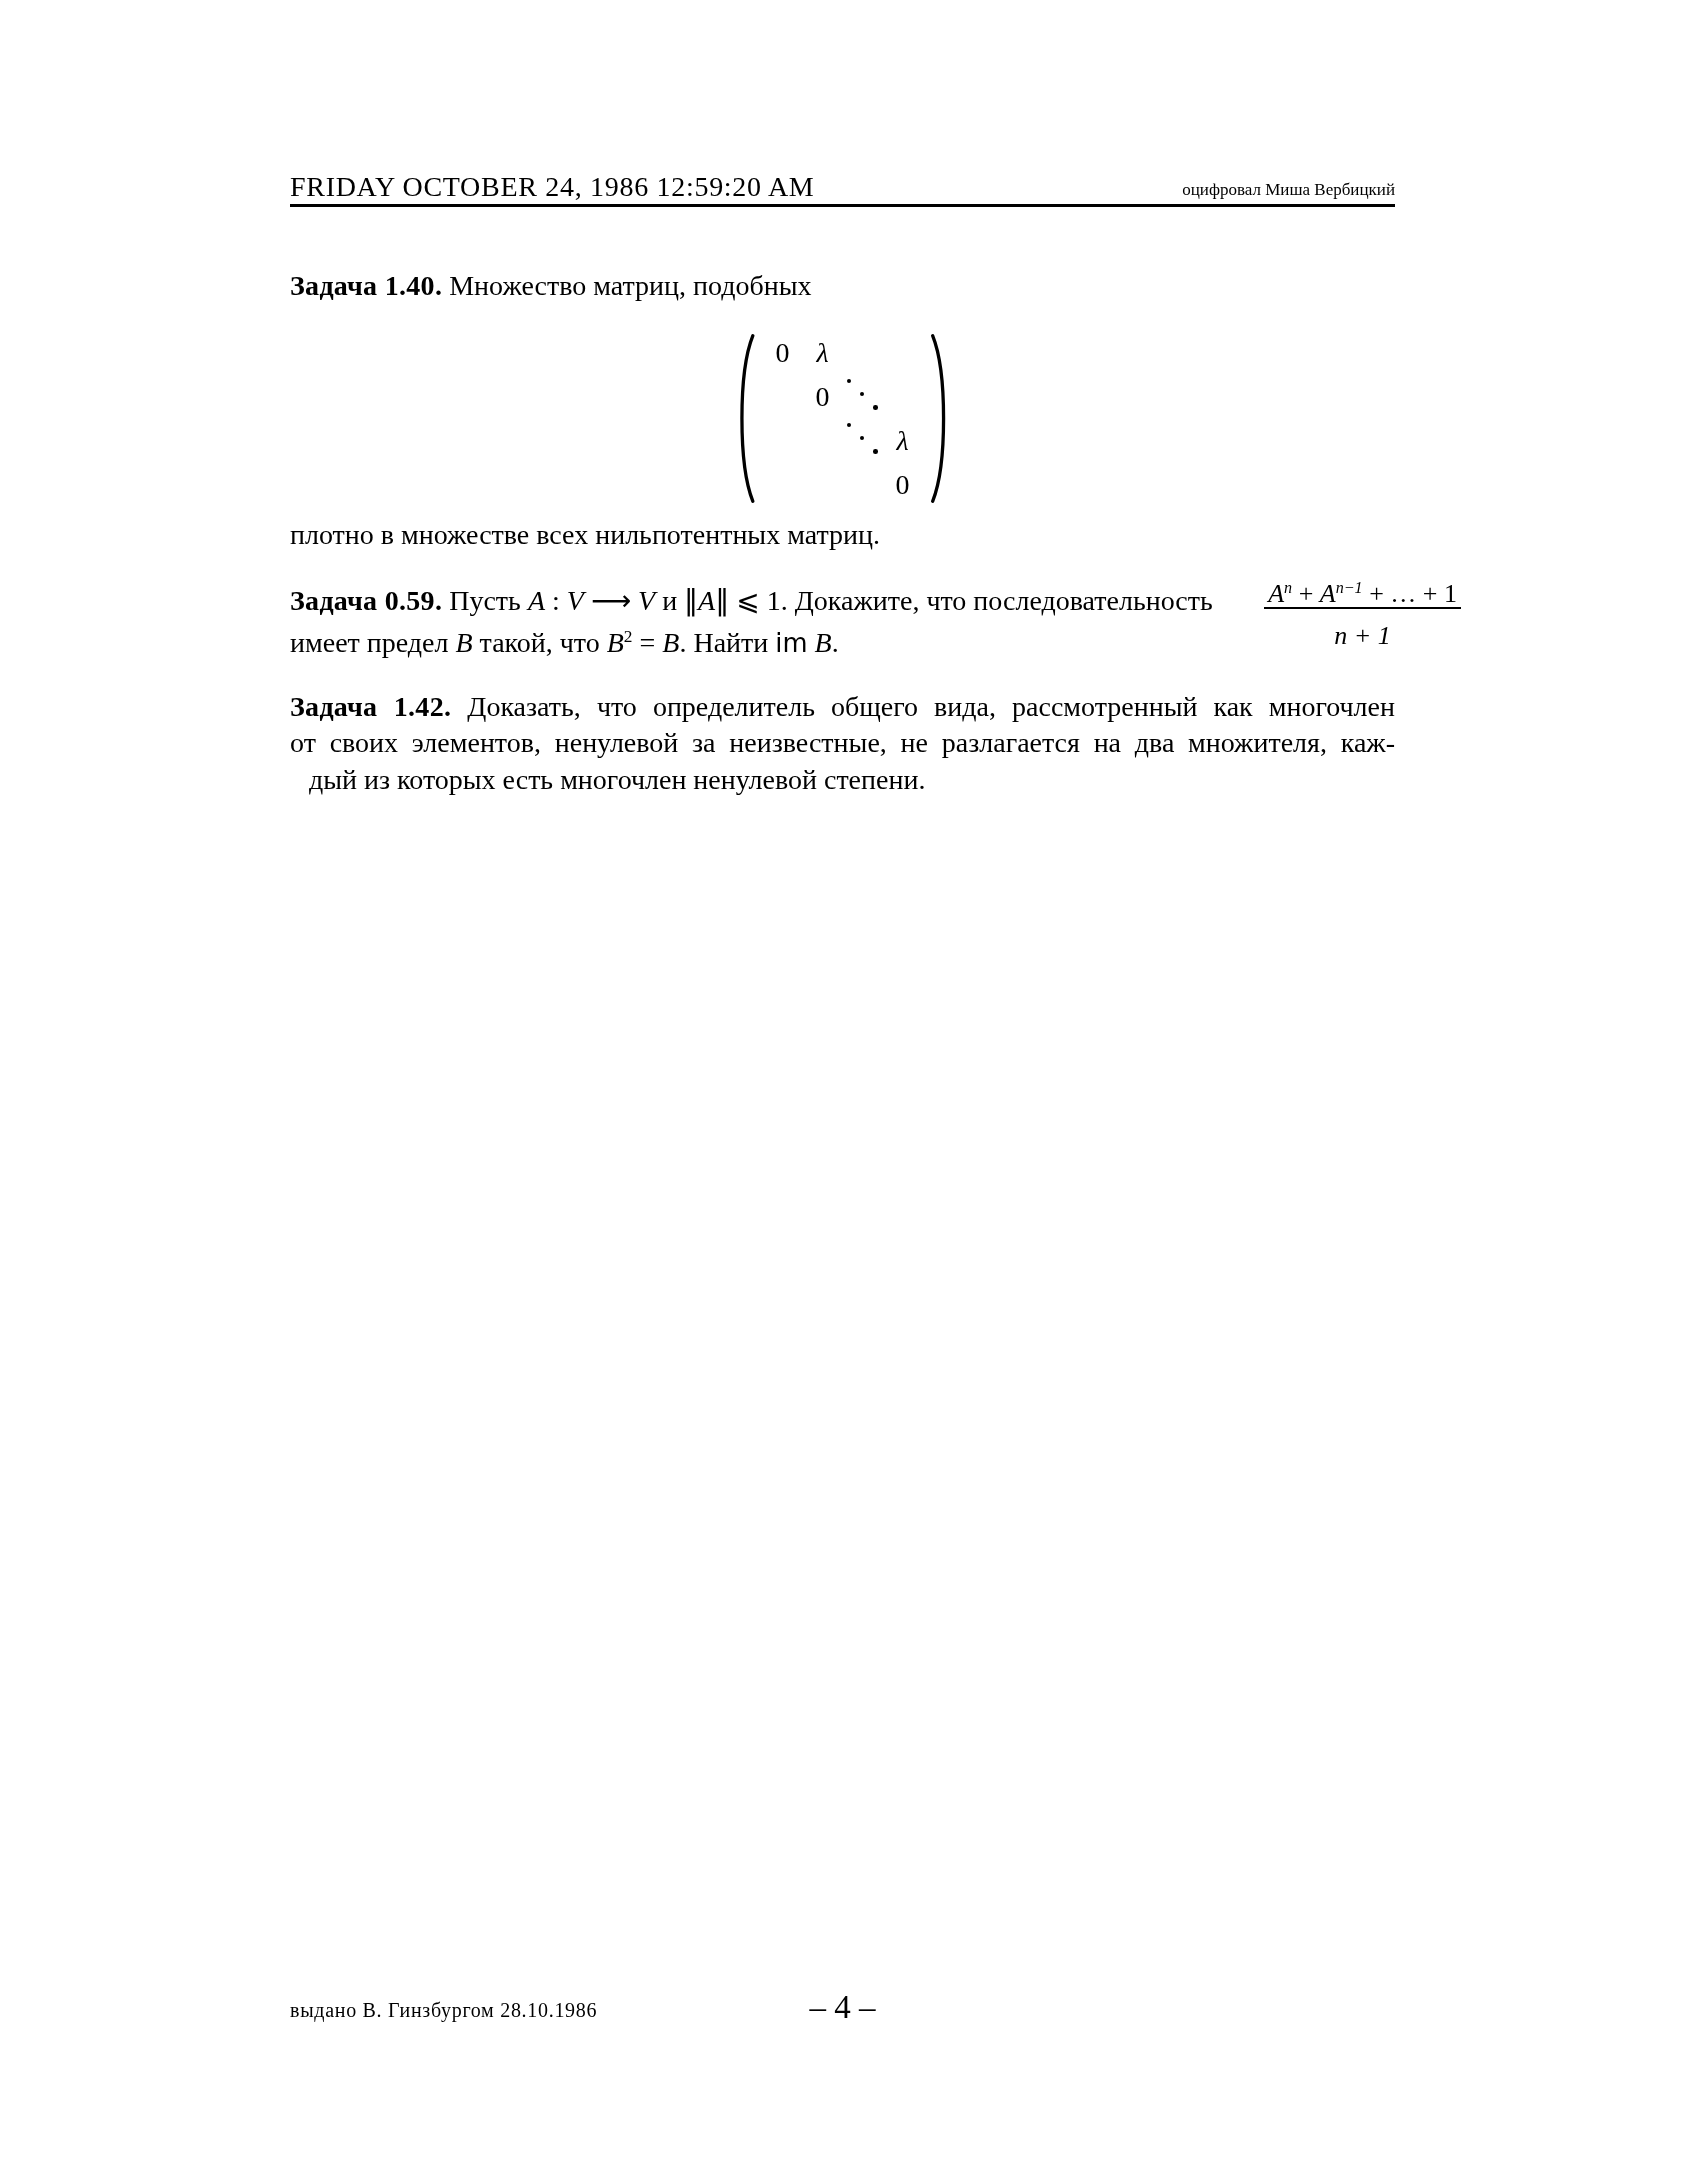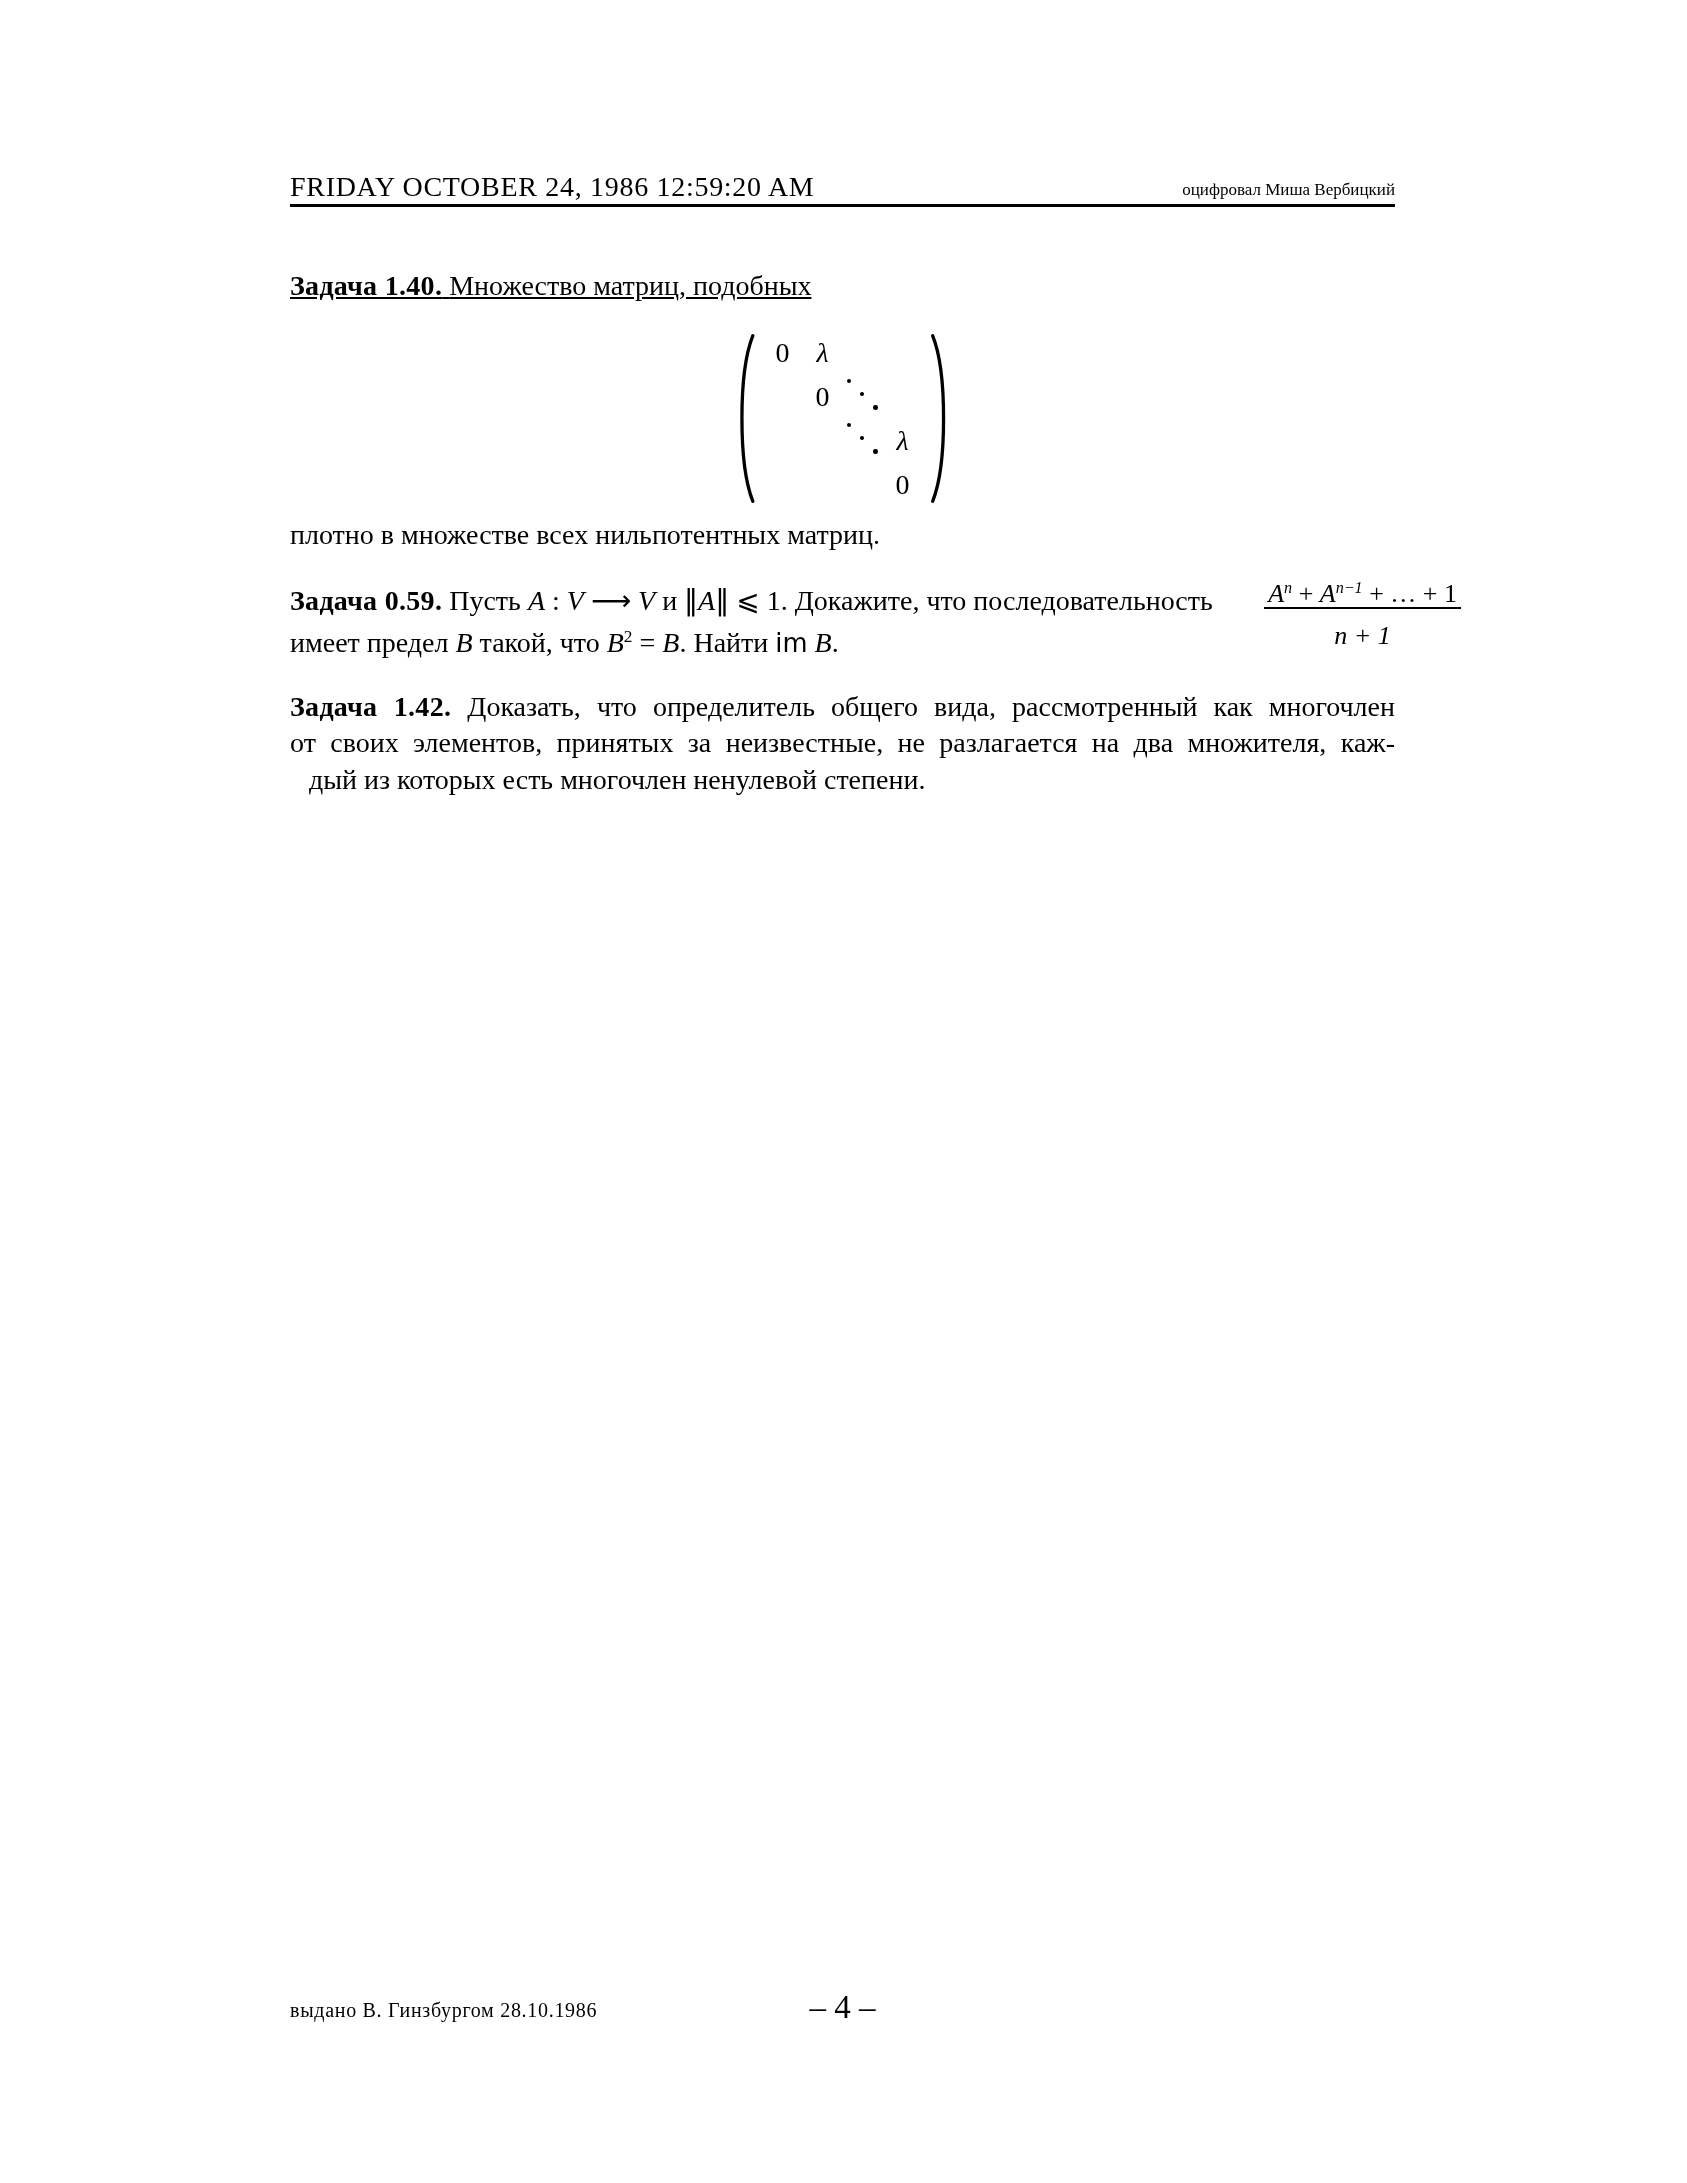--- a/index.html
+++ b/index.html
@@ -45,21 +45,21 @@
   .footer-issued{left:290px;top:1999px;font-size:20px;letter-spacing:0.7px;white-space:nowrap;}
   .footer-page{left:290px;top:1989px;width:1105px;text-align:center;font-size:33px;white-space:nowrap;}
 </style>
 </head>
 <body>
 
 <div class="abs header-left">FRIDAY OCTOBER 24, 1986 12:59:20 AM</div>
 <div class="abs header-right">оцифровал Миша Вербицкий</div>
 <div class="abs header-rule"></div>
 
-<div class="abs textline" style="top:267px;text-decoration:underline;">
+<div class="abs textline" style="top:267px;">
   <span class="plabel">Задача 1.40.</span>
   <span>Множество матриц, подобных</span>
 </div>
 
 <div class="abs matrix">
   <svg class="paren" width="26.5" height="175" viewBox="0 0 40 264">
     <path d="M 33 7 C 11 62 11 202 33 257" fill="none" stroke="#000" stroke-width="5" stroke-linecap="round"></path>
   </svg>
   <div class="mgrid">
       <div class="mcell">0</div>
@@ -114,18 +114,18 @@
   <span><span class="it">B</span><span class="sup">2</span></span>
   <span>=</span>
   <span><span class="it">B</span><span>. Найти</span></span>
   <span><span class="sf">im</span> <span class="it">B</span><span>.</span></span>
 </div>
 
 <div class="abs textline jline" style="top:688px;">
   <span class="plabel">Задача 1.42.</span>
   <span>Доказать, что определитель общего вида, рассмотренный как многочлен</span>
 </div>
-<div class="abs textline jline" style="top:724px;">от своих элементов, принятых за неизвестные, не разлагается на два множителя, каж-</div>
+<div class="abs textline jline" style="top:724px;">от своих элементов, ненулевой за неизвестные, не разлагается на два множителя, каж-</div>
 <div class="abs textline jlast" style="top:761px;margin-left:19px;">дый из которых есть многочлен ненулевой степени.</div>
 
 <div class="abs footer-issued">выдано В. Гинзбургом 28.10.1986</div>
 <div class="abs footer-page">– 4 –</div>
 
 
 </body></html>

